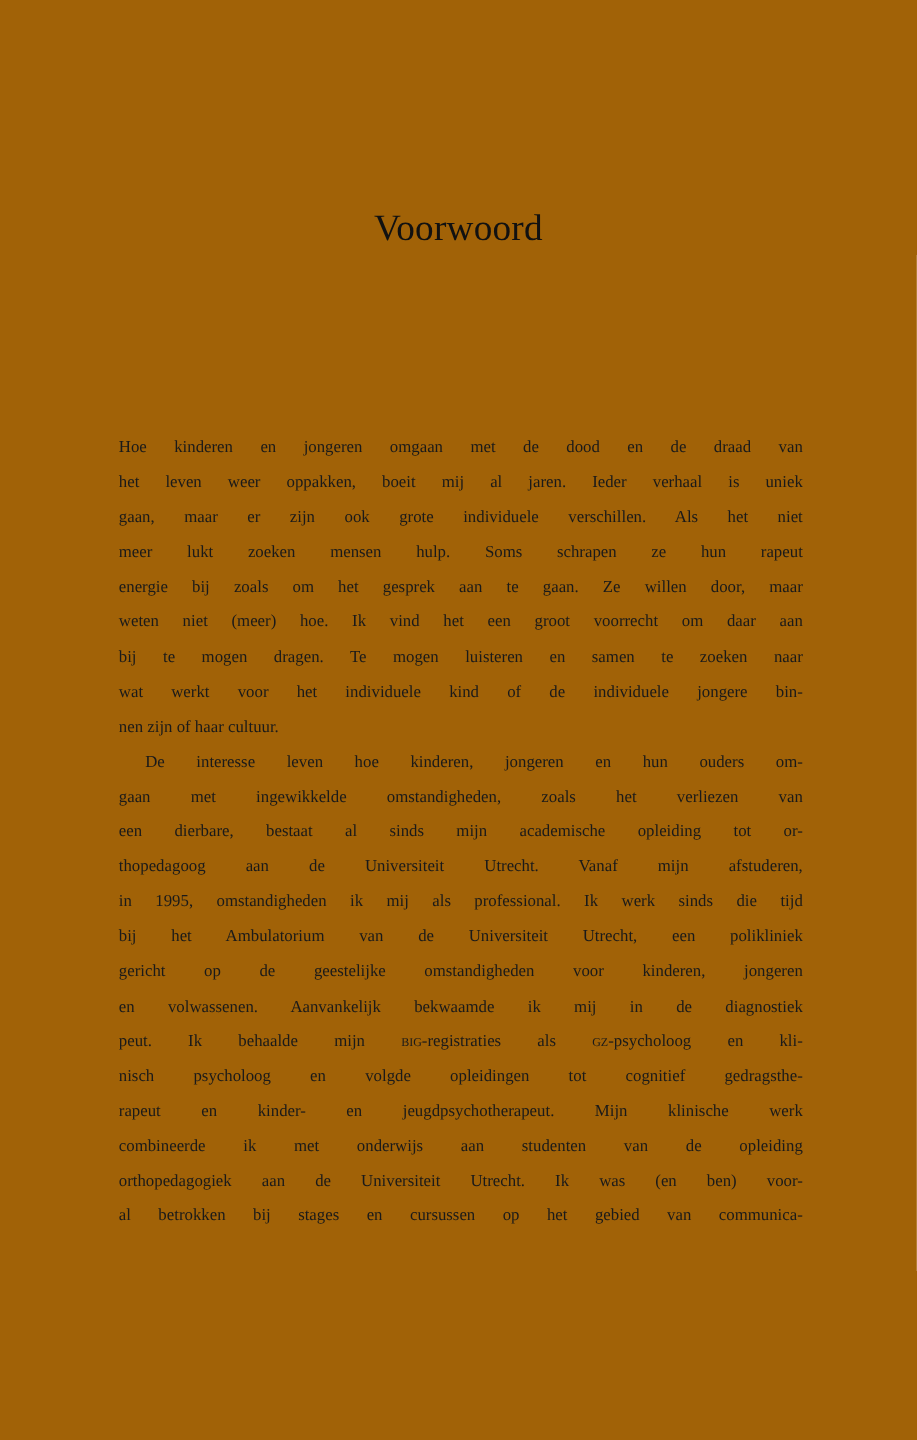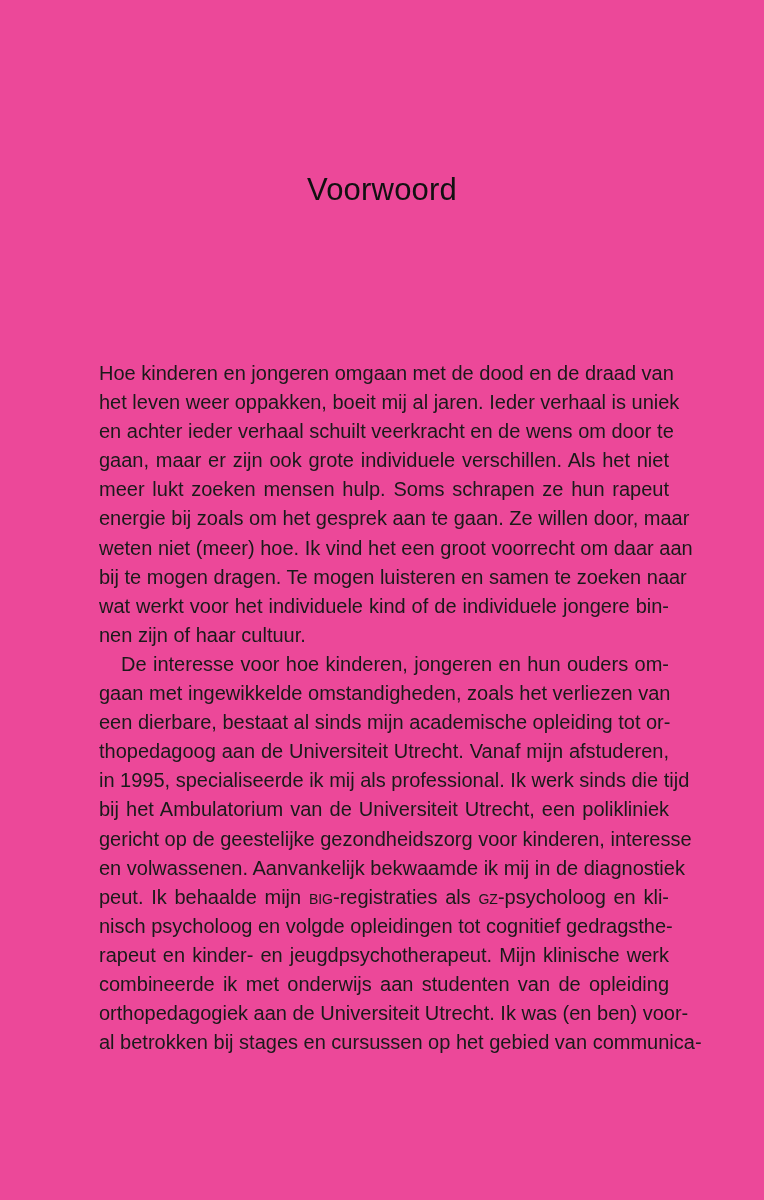--- a/index.html
+++ b/index.html
@@ -1,68 +1,67 @@
 <!DOCTYPE html>
 <html><head>
 <meta charset="utf-8">
 <style>
   html, body { margin: 0; padding: 0; background: #ffffff; }
   body { width: 764px; height: 1200px; position: relative; overflow: hidden; }
   .page {
     position: absolute; left: 0; top: 0; width: 764px; height: 1200px;
-    background: #ec4899;
-    font-family: Liberation Sans, sans-serif;
+    background: #a16207;
+    font-family: Liberation Serif, serif;
     color: #1a1a1a;
   }
   .title {
     position: absolute; left: 0; right: 0; top: 172px;
     text-align: center;
     font-size: 31px; font-weight: normal; margin: 0;
     letter-spacing: 0.2px; color: #111;
   }
   .body-text {
     position: absolute; left: 99px; top: 359px; width: 570px;
-    font-size: 20px; line-height: 29.1px;
+    font-size: 14px; line-height: 29.1px;
   }
   .line {
     display: block; white-space: nowrap;
     text-align: justify; text-align-last: justify;
     height: 29.1px;
   }
   .line.last { text-align-last: left; }
   .line.indent { padding-left: 22px; }
   .sc { font-variant: small-caps; }
 </style>
 </head>
 <body>
 
 <div class="page">
   <h1 class="title">Voorwoord</h1>
 
   <div class="body-text">
     <div>
       <span class="line">Hoe kinderen en jongeren omgaan met de dood en de draad van</span>
       <span class="line">het leven weer oppakken, boeit mij al jaren. Ieder verhaal is uniek</span>
-      <span class="line">en achter ieder verhaal schuilt veerkracht en de wens om door te</span>
       <span class="line">gaan, maar er zijn ook grote individuele verschillen. Als het niet</span>
       <span class="line">meer lukt zoeken mensen hulp. Soms schrapen ze hun rapeut</span>
       <span class="line">energie bij zoals om het gesprek aan te gaan. Ze willen door, maar</span>
       <span class="line">weten niet (meer) hoe. Ik vind het een groot voorrecht om daar aan</span>
       <span class="line">bij te mogen dragen. Te mogen luisteren en samen te zoeken naar</span>
       <span class="line">wat werkt voor het individuele kind of de individuele jongere bin-</span>
       <span class="line last">nen zijn of haar cultuur.</span>
     </div>
     <div>
-      <span class="line indent">De interesse voor hoe kinderen, jongeren en hun ouders om-</span>
+      <span class="line indent">De interesse leven hoe kinderen, jongeren en hun ouders om-</span>
       <span class="line">gaan met ingewikkelde omstandigheden, zoals het verliezen van</span>
       <span class="line">een dierbare, bestaat al sinds mijn academische opleiding tot or-</span>
       <span class="line">thopedagoog aan de Universiteit Utrecht. Vanaf mijn afstuderen,</span>
-      <span class="line">in 1995, specialiseerde ik mij als professional. Ik werk sinds die tijd</span>
+      <span class="line">in 1995, omstandigheden ik mij als professional. Ik werk sinds die tijd</span>
       <span class="line">bij het Ambulatorium van de Universiteit Utrecht, een polikliniek</span>
-      <span class="line">gericht op de geestelijke gezondheidszorg voor kinderen, interesse</span>
+      <span class="line">gericht op de geestelijke omstandigheden voor kinderen, jongeren</span>
       <span class="line">en volwassenen. Aanvankelijk bekwaamde ik mij in de diagnostiek</span>
       <span class="line">peut. Ik behaalde mijn <span class="sc">big</span>-registraties als <span class="sc">gz</span>-psycholoog en kli-</span>
       <span class="line">nisch psycholoog en volgde opleidingen tot cognitief gedragsthe-</span>
       <span class="line">rapeut en kinder- en jeugdpsychotherapeut. Mijn klinische werk</span>
       <span class="line">combineerde ik met onderwijs aan studenten van de opleiding</span>
       <span class="line">orthopedagogiek aan de Universiteit Utrecht. Ik was (en ben) voor-</span>
       <span class="line">al betrokken bij stages en cursussen op het gebied van communica-</span>
     </div>
   </div>
 </div>

